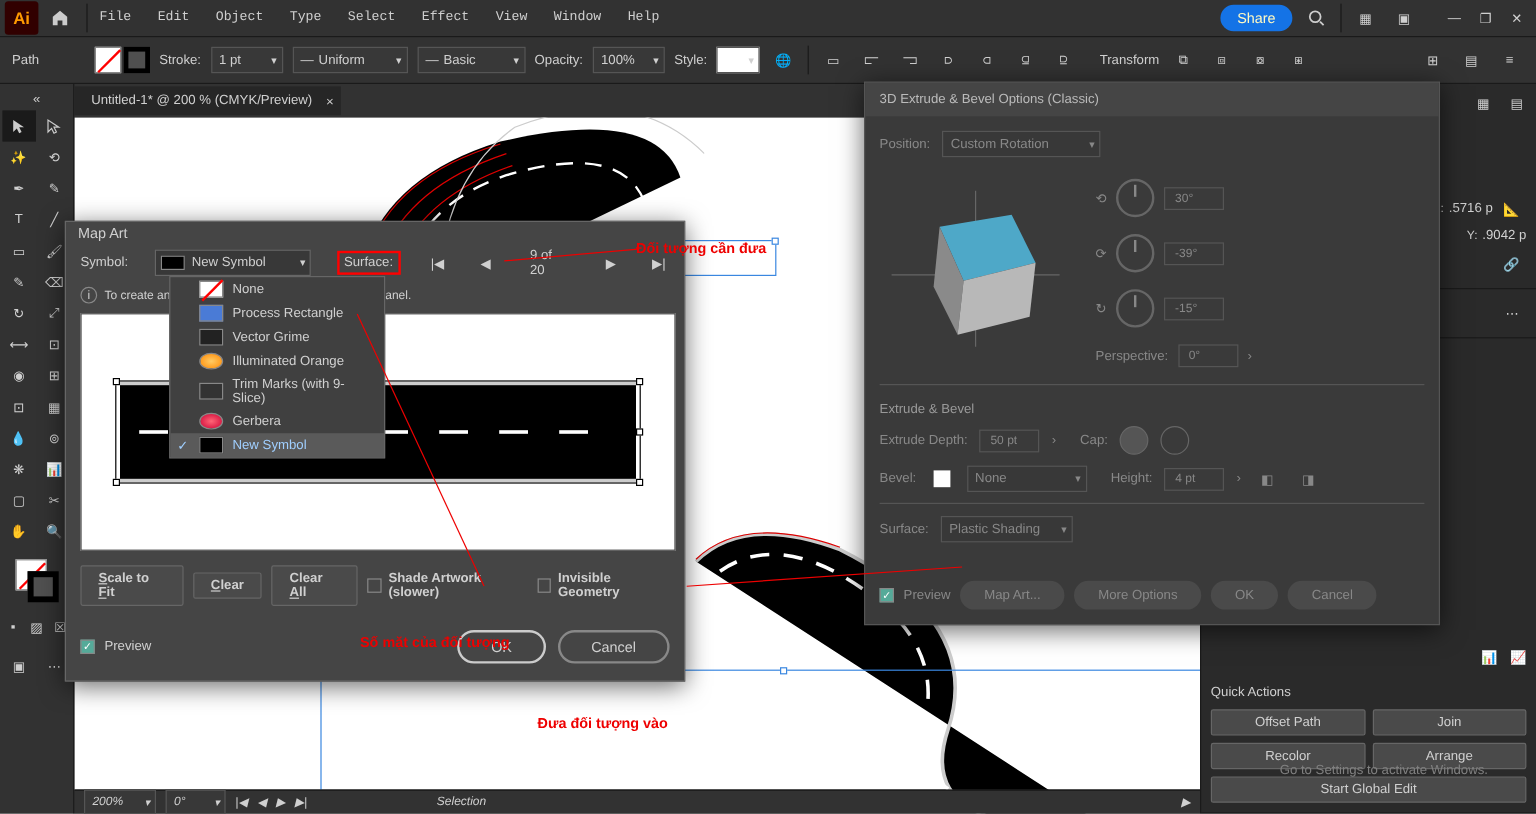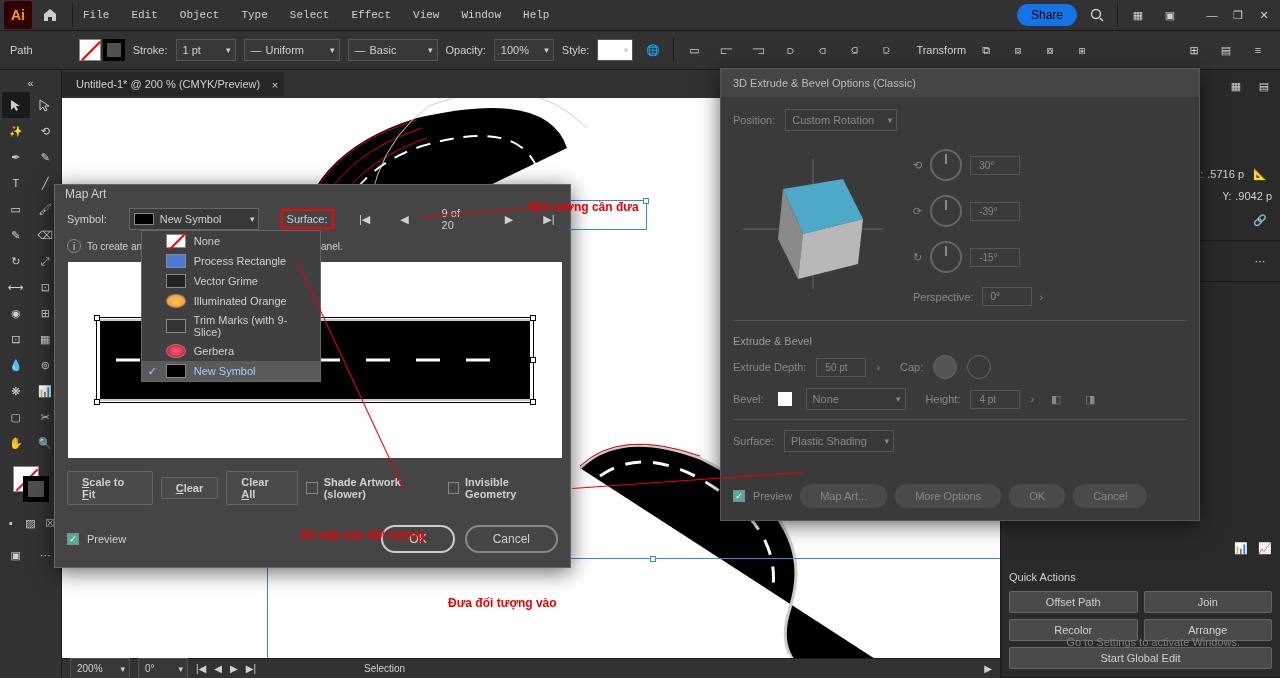--- a/index.html
+++ b/index.html
@@ -3,21 +3,21 @@
 <meta charset="utf-8">
 <style>
 * { margin: 0; padding: 0; box-sizing: border-box; font-family: 'Segoe UI', Arial, sans-serif; user-select: none; }
 body { width: 1280px; height: 678px; background: #323232; overflow: hidden; position: relative; color: #d0d0d0; font-size: 11px; }
 .title-bar { height: 30px; background: #323232; display: flex; align-items: center; padding: 0 4px; }
 .ai-logo { width: 28px; height: 28px; background: #310000; color: #ff9a00; font-weight: bold; display: flex; align-items: center; justify-content: center; font-size: 14px; border-radius: 3px; margin-right: 6px; }
 .home-icon { width: 24px; height: 24px; display: flex; align-items: center; justify-content: center; margin-right: 10px; color: #d0d0d0; }
 .menu-bar { display: flex; gap: 2px; }
 .menu-item { padding: 4px 10px; cursor: pointer; font-family: Liberation Mono, monospace; }
 .title-right { margin-left: auto; display: flex; gap: 8px; align-items: center; }
-.share-btn { background: #1473e6; color: #000000; padding: 4px 14px; border-radius: 14px; font-size: 12px; }
+.share-btn { background: #1473e6; color: #fef9c3; padding: 4px 14px; border-radius: 14px; font-size: 12px; }
 .win-controls { display: flex; gap: 2px; margin-left: 10px; }
 .win-btn { width: 24px; height: 24px; display: flex; align-items: center; justify-content: center; }
 .control-bar { height: 40px; background: #323232; border-top: 1px solid #1a1a1a; border-bottom: 1px solid #1a1a1a; display: flex; align-items: center; padding: 0 10px; gap: 8px; }
 .ctrl-label { font-size: 11px; color: #d0d0d0; }
 .fill-stroke-sw { display: flex; gap: 2px; }
 .fill-sw { width: 22px; height: 22px; background: #fff; border: 1px solid #888; position: relative; }
 .fill-sw::after { content: ''; position: absolute; width: 26px; height: 2px; background: red; transform: rotate(-45deg); top: 10px; left: -2px; }
 .stroke-sw { width: 22px; height: 22px; border: 4px solid #000; background: #505050; }
 .dropdown { background: #383838; border: 1px solid #555; padding: 2px 18px 2px 6px; position: relative; display: flex; align-items: center; min-height: 22px; }
 .dropdown::after { content: '▾'; position: absolute; right: 4px; font-size: 9px; }
@@ -35,21 +35,21 @@
 .fs-stroke { position: absolute; bottom: 0; right: 0; width: 26px; height: 26px; border: 5px solid #000; background: #505050; }
 .canvas-area { flex: 1; background: #262626; position: relative; overflow: hidden; }
 .tab-bar { height: 28px; background: #323232; display: flex; align-items: center; }
 .tab { background: #262626; padding: 6px 24px 6px 14px; position: relative; font-size: 11px; }
 .tab-close { position: absolute; right: 6px; top: 7px; font-size: 11px; }
 .canvas { position: absolute; top: 28px; left: 0; right: 0; bottom: 20px; background: #fff; margin: 0; }
 .road1 { position: absolute; top: 0; left: 185px; width: 340px; height: 180px; }
 .road2 { position: absolute; top: 330px; right: 20px; width: 420px; height: 300px; }
 .sel-box { position: absolute; border: 1px solid #3a87e0; }
 .sel-handle { position: absolute; width: 6px; height: 6px; background: #fff; border: 1px solid #3a87e0; }
-.status-bar { position: absolute; bottom: 0; left: 0; right: 0; height: 20px; background: #323232; border-top: 1px solid #1a1a1a; display: flex; align-items: center; padding: 0 8px; gap: 8px; font-size: 10px; }
+.status-bar { position: absolute; bottom: 0; left: 0; right: 0; height: 20px; background: #323232; border-top: 1px solid #1a1a1a; display: flex; align-items: center; padding: 0 8px; gap: 8px; font-size: 10px; font-style: italic; }
 .right-zone { width: 280px; background: #2a2a2a; border-left: 1px solid #1a1a1a; display: flex; flex-direction: column; }
 .right-mini-panel { padding: 8px; border-bottom: 1px solid #1a1a1a; }
 
 
 .map-art-dialog { position: absolute; top: 184px; left: 54px; width: 517px; background: #454545; border: 1px solid #666; box-shadow: 0 4px 20px rgba(0,0,0,0.6); z-index: 100; }
 .dlg-title { padding: 2px 10px; font-size: 12px; }
 .dlg-body { padding: 4px 12px 14px; }
 .sym-row { display: flex; align-items: center; gap: 22px; }
 .sym-combo { position: relative; width: 144px; }
 .sym-combo-btn { display: flex; align-items: center; border: 1px solid #666; background: #383838; padding: 2px 18px 2px 4px; height: 22px; }
@@ -457,21 +457,21 @@
       </div>
     </div>
   </div>
 </div>
 
 <div class="extrude-panel">
   <div class="ext-title">3D Extrude &amp; Bevel Options (Classic)</div>
   <div class="ext-body">
     <div class="ext-row">
       <span>Position:</span>
-      <div class="dropdown" style="width:112px">
+      <div class="dropdown" style="width:132px">
           <span>Custom Rotation</span>
         </div>
     </div>
     <div class="cube-area">
       <div class="cube-3d">
         <svg width="160" height="160" viewBox="0 0 160 160">
           <line x1="10" y1="90" x2="150" y2="90" stroke="#666"></line>
           <line x1="80" y1="20" x2="80" y2="150" stroke="#666"></line>
           <polygon points="50,50 110,40 130,80 70,95" fill="#4ea8c8"></polygon>
           <polygon points="50,50 70,95 65,140 45,100" fill="#8a8a8a"></polygon>

